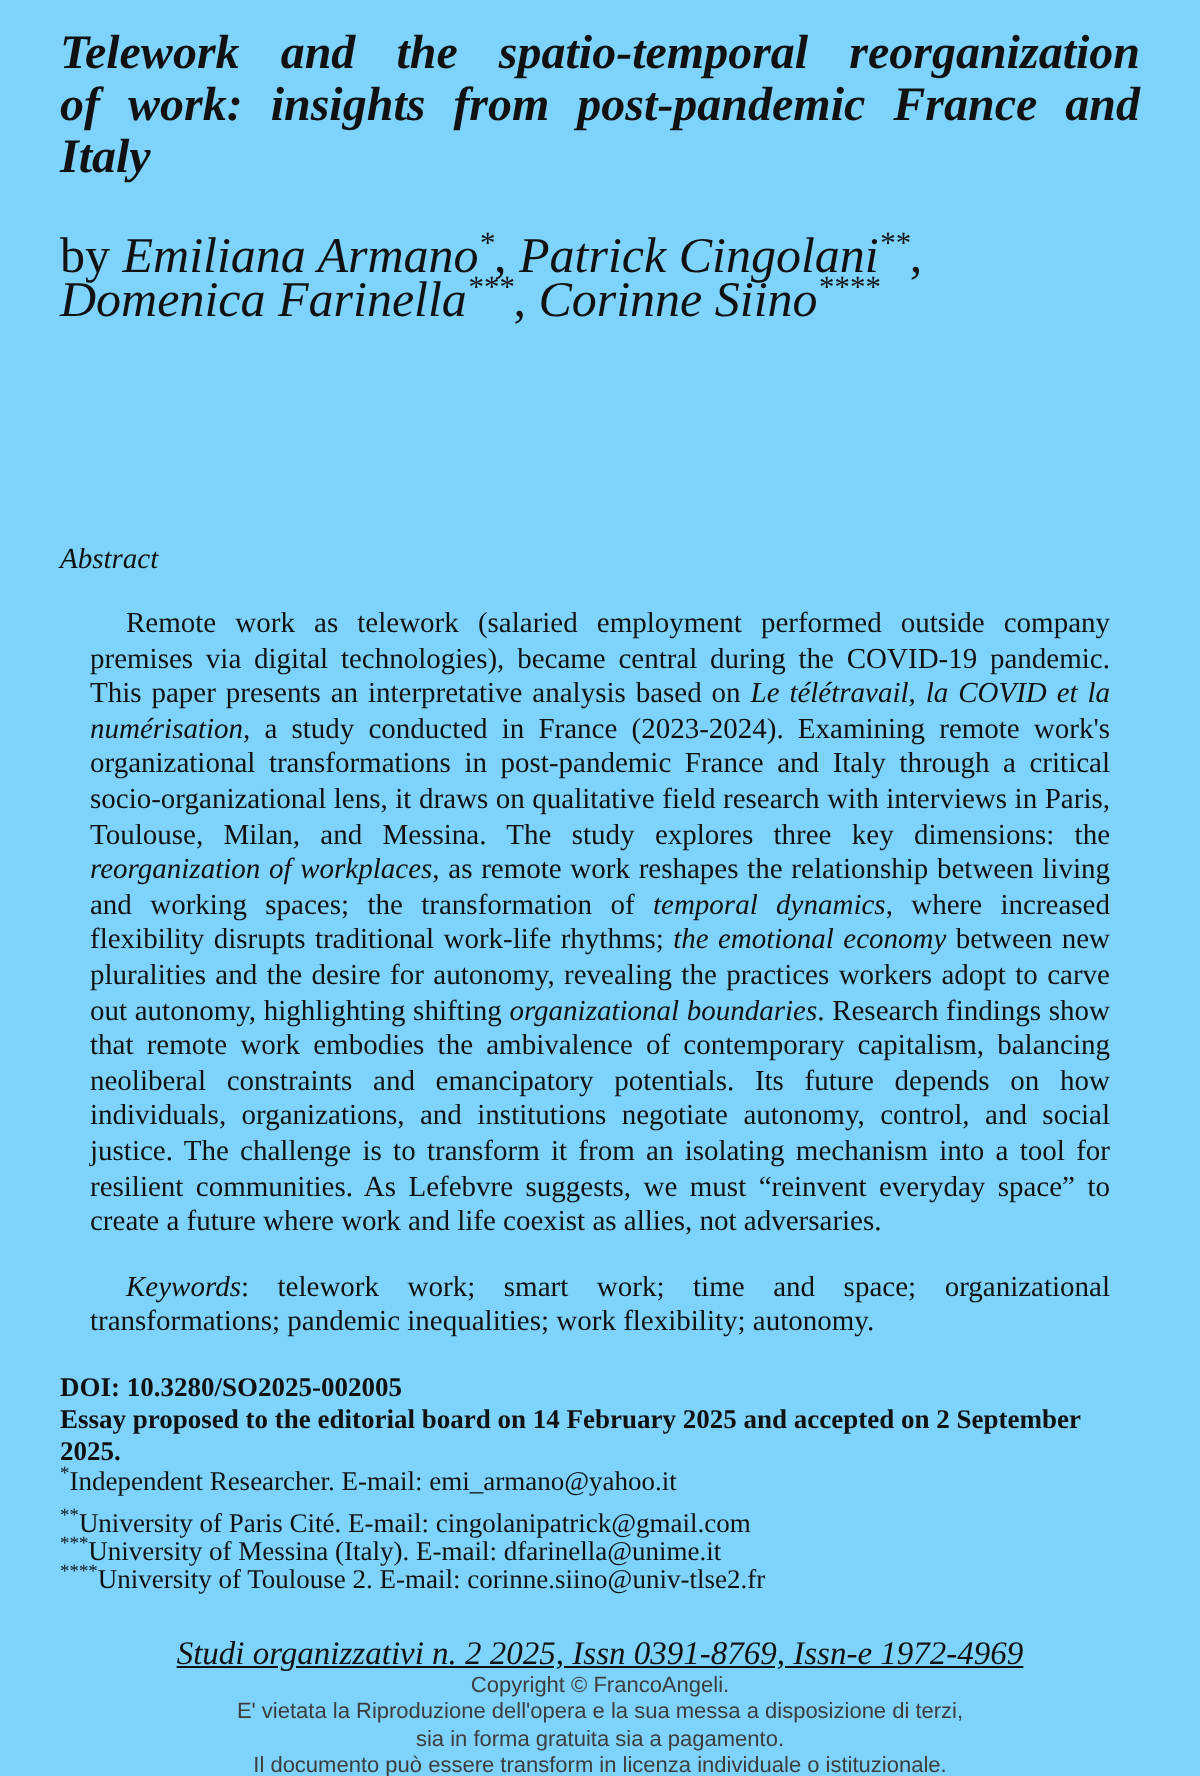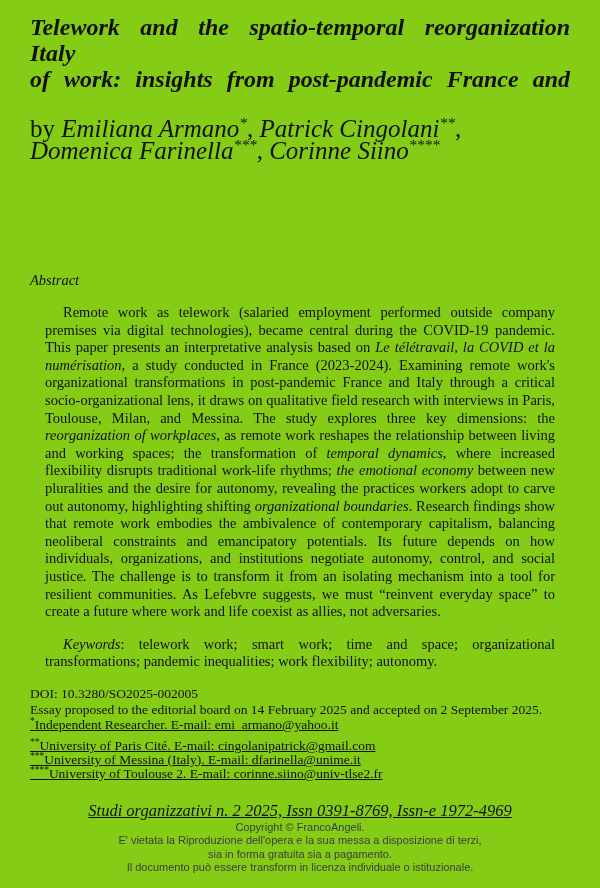--- a/index.html
+++ b/index.html
@@ -6,21 +6,21 @@
     margin: 0;
     padding: 0;
     background: #ffffff;
   }
   .page {
     position: relative;
     width: 600px;
     height: 888px;
     box-sizing: border-box;
     padding: 14px 30px 0 30px;
-    background: #84cc16;
+    background: #7dd3fc;
     color: #111111;
     font-family: "Liberation Serif", serif;
     overflow: hidden;
   }
   .title {
     margin: 0;
     font-size: 24px;
     line-height: 26px;
     font-weight: bold;
     font-style: italic;
@@ -51,26 +51,27 @@
   }
   .body-par {
     margin: 15px;
     font-size: 14.5px;
     line-height: 17.6px;
     text-align: justify;
     text-indent: 18px;
   }
   .meta-block {
     margin-top: 7px;
+    font-weight: bold;
   }
   .meta-line {
     font-size: 13.5px;
     line-height: 16px;
   }
-  .footnotes { margin-top: 0; text-decoration: underline; }
+  .footnotes { margin-top: 0; }
   .fn {
     font-size: 13.5px;
     line-height: 14px;
   }
   .fn .sup { font-size: 70%; }
   .fn.gap-top { margin-top: 7px; }
   .journal-line {
     margin-top: 20px;
     text-align: center;
     font-style: italic;
@@ -86,22 +87,22 @@
     color: #3c3c3c;
   }
 </style>
 </head>
 <body>
 
 <div class="page">
 
   <h1 class="title">
     <div class="title-line just">Telework and the spatio-temporal reorganization</div>
+    <div class="title-line just">of work: insights from post-pandemic France and</div>
     <div class="title-line">Italy</div>
-    <div class="title-line just">of work: insights from post-pandemic France and</div>
   </h1>
 
   <div class="byline"><span>by </span><span class="it">Emiliana Armano</span><span class="it sup">*</span><span>, </span><span class="it">Patrick Cingolani</span><span class="it sup">**</span><span>,</span><br><span class="it">Domenica Farinella</span><span class="it sup">***</span><span>, </span><span class="it">Corinne Siino</span><span class="it sup">****</span></div>
 
   <div class="abstract-head">Abstract</div>
 
   <p class="body-par"><span>Remote work as telework (salaried employment performed outside company premises via digital technologies), became central during the COVID-19 pandemic. This paper presents an interpretative analysis based on </span><span class="it">Le télétravail, la COVID et la numérisation</span><span>, a study conducted in France (2023-2024). Examining remote work's organizational transformations in post-pandemic France and Italy through a critical socio-organizational lens, it draws on qualitative field research with interviews in Paris, Toulouse, Milan, and Messina. The study explores three key dimensions: the </span><span class="it">reorganization of workplaces</span><span>, as remote work reshapes the relationship between living and working spaces; the transformation of </span><span class="it">temporal dynamics</span><span>, where increased flexibility disrupts traditional work-life rhythms; </span><span class="it">the emotional economy</span><span> between new pluralities and the desire for autonomy, revealing the practices workers adopt to carve out autonomy, highlighting shifting </span><span class="it">organizational boundaries</span><span>. Research findings show that remote work embodies the ambivalence of contemporary capitalism, balancing neoliberal constraints and emancipatory potentials. Its future depends on how individuals, organizations, and institutions negotiate autonomy, control, and social justice. The challenge is to transform it from an isolating mechanism into a tool for resilient communities. As Lefebvre suggests, we must “reinvent everyday space” to create a future where work and life coexist as allies, not adversaries.</span></p>
 
   <p class="body-par"><span class="it">Keywords</span><span>: telework work; smart work; time and space; organizational transformations; pandemic inequalities; work flexibility; autonomy.</span></p>
 

